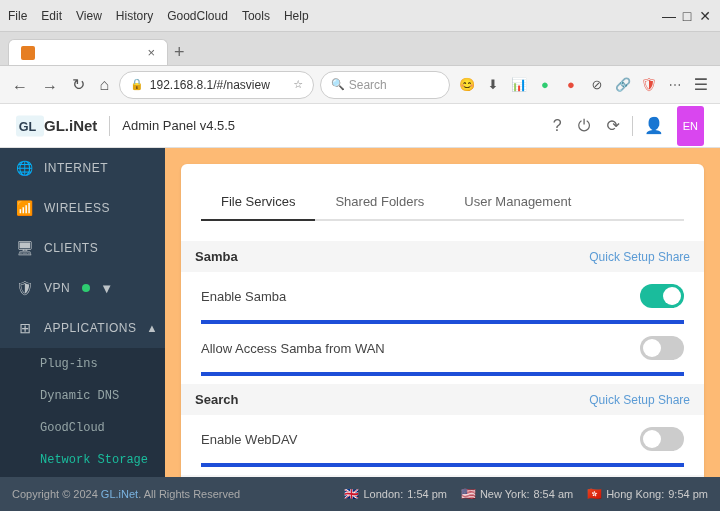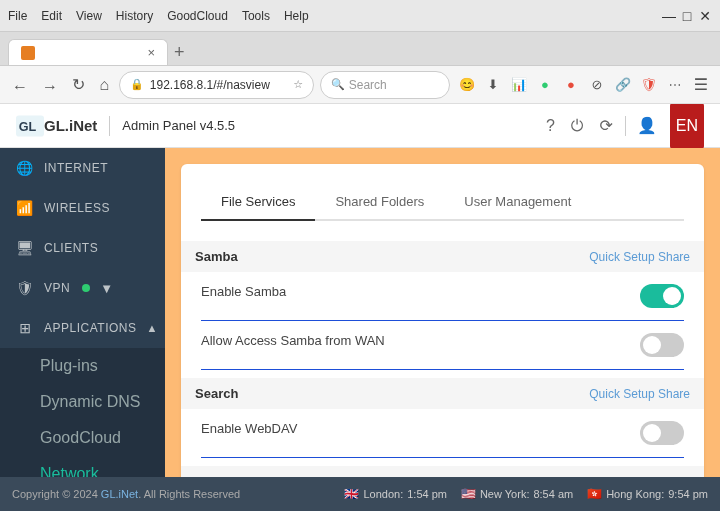--- a/index.html
+++ b/index.html
@@ -38,48 +38,48 @@
 
     
     .app-container { display: flex; flex-direction: column; flex: 1; overflow: hidden; }
     .app-header { background: #fff; display: flex; align-items: center; padding: 0 16px; height: 44px; border-bottom: 1px solid #e0e0e0; gap: 12px; }
     .gl-logo { font-size: 15px; font-weight: bold; color: #333; display: flex; align-items: center; }
     .gl-logo-icon { width: 28px; height: 22px; }
     .header-divider { width: 1px; height: 20px; background: #ccc; }
     .admin-panel-text { font-size: 13px; color: #333; }
     .header-right { margin-left: auto; display: flex; align-items: center; gap: 8px; }
     .header-icon-btn { background: transparent; border: none; font-size: 16px; color: #666; cursor: pointer; padding: 4px; }
-    .header-lang { background: #b91c1c; color: #fff; font-size: 16px; padding: 14px 6px; border-radius: 3px; cursor: pointer; }
+    .header-lang { background: #d946ef; color: #fff; font-size: 11px; padding: 14px 6px; border-radius: 3px; cursor: pointer; }
 
     .main-content { display: flex; flex: 1; overflow: hidden; }
 
     
     .sidebar { width: 165px; background: #2c3e50; color: #fff; display: flex; flex-direction: column; overflow-y: auto; flex-shrink: 0; }
     .sidebar-item { display: flex; align-items: center; gap: 10px; padding: 11px 16px; cursor: pointer; font-size: 13px; color: #bdc3c7; }
     .sidebar-item .s-icon { width: 18px; height: 18px; display: flex; align-items: center; justify-content: center; font-size: 14px; flex-shrink: 0; }
     .sidebar-item-label { font-size: 12px; font-weight: 500; letter-spacing: 0.5px; }
     .sidebar-item.expandable .arrow { margin-left: auto; font-size: 11px; }
     .sidebar-sub { background: #233140; }
-    .sidebar-sub-item { padding: 9px 16px 9px 40px; font-size: 16px; color: #95a5a6; cursor: pointer; }
+    .sidebar-sub-item { padding: 9px 16px 9px 40px; font-size: 12px; color: #95a5a6; cursor: pointer; font-family: Liberation Mono, monospace; }
     .sidebar-sub-item.active { color: #1abc9c; }
 
     
     .content-area { flex: 1; background: #fdba74; overflow-y: auto; padding: 16px; }
     .page-card { background: #fff; border-radius: 6px; padding: 20px; box-shadow: 0 1px 3px rgba(0,0,0,0.1); }
 
     
     .tab-bar { display: flex; gap: 0; border-bottom: 2px solid #e0e0e0; margin-bottom: 20px; }
     .tab-item { padding: 10px 20px; font-size: 13px; color: #666; cursor: pointer; border-bottom: 2px solid transparent; margin-bottom: -2px; }
     .tab-item.active { color: #333; border-bottom: 2px solid #333; font-weight: 500; }
 
     
     .settings-section-header { background: #f5f5f5; padding: 8px 14px; margin: 0 -20px; display: flex; align-items: center; justify-content: space-between; }
     .settings-section-title { font-size: 13px; font-weight: 600; color: #333; }
     .quick-setup-link { font-size: 12px; color: #5b9bd5; cursor: pointer; text-decoration: none; }
-    .settings-row { display: flex; justify-content: space-between; padding: 12px 0; border-bottom: 1px solid #1d4ed8; }
+    .settings-row { display: flex; align-items: center; justify-content: space-between; padding: 12px 0; border-bottom: 4px solid #1d4ed8; }
     .settings-row:last-child { border-bottom: none; }
     .settings-row-label { font-size: 13px; color: #444; }
 
     
     .toggle { position: relative; width: 44px; height: 24px; flex-shrink: 0; }
     .toggle input { opacity: 0; width: 0; height: 0; }
     .toggle-slider { position: absolute; top: 0; left: 0; right: 0; bottom: 0; background: #ccc; border-radius: 24px; cursor: pointer; transition: 0.3s; }
     .toggle-slider:before { content: ''; position: absolute; width: 18px; height: 18px; left: 3px; top: 3px; background: #fff; border-radius: 50%; transition: 0.3s; }
     .toggle input:checked + .toggle-slider { background: #1abc9c; }
     .toggle input:checked + .toggle-slider:before { transform: translateX(20px); }

